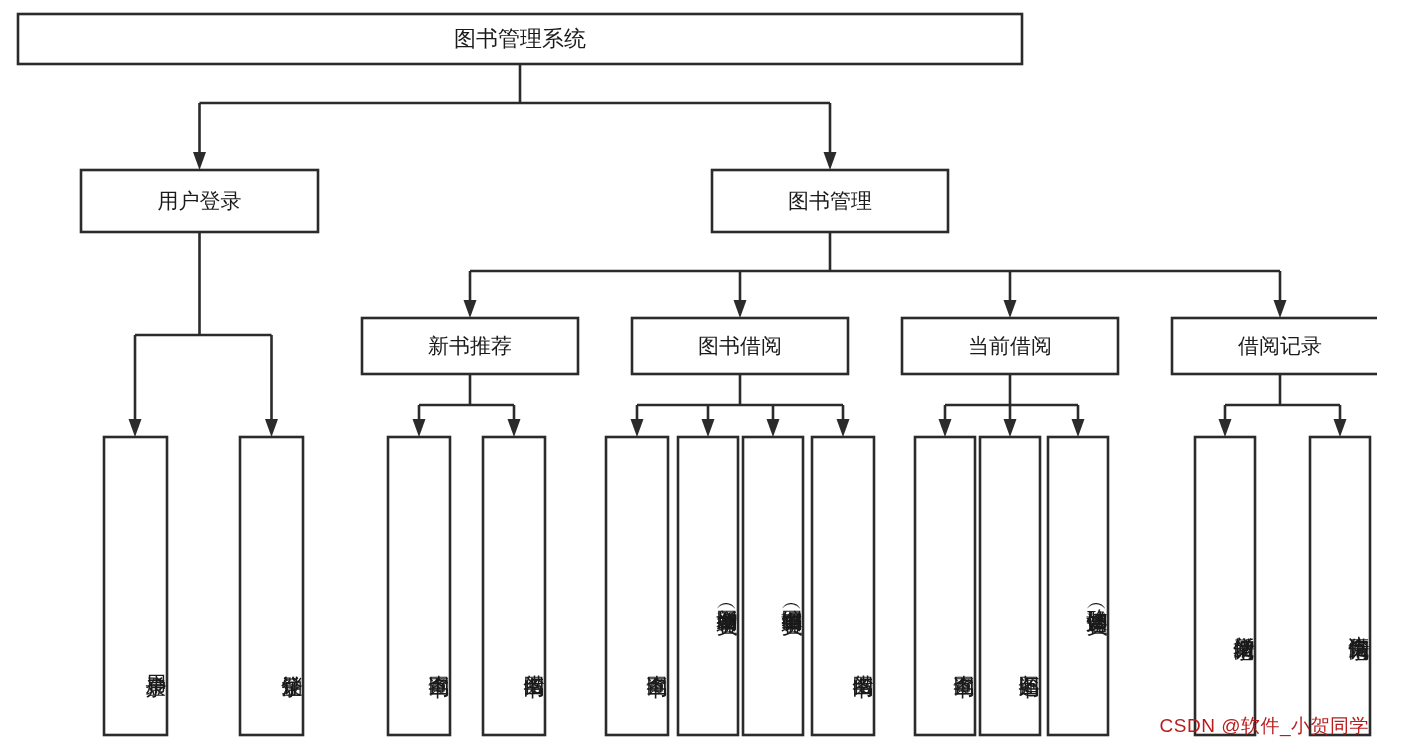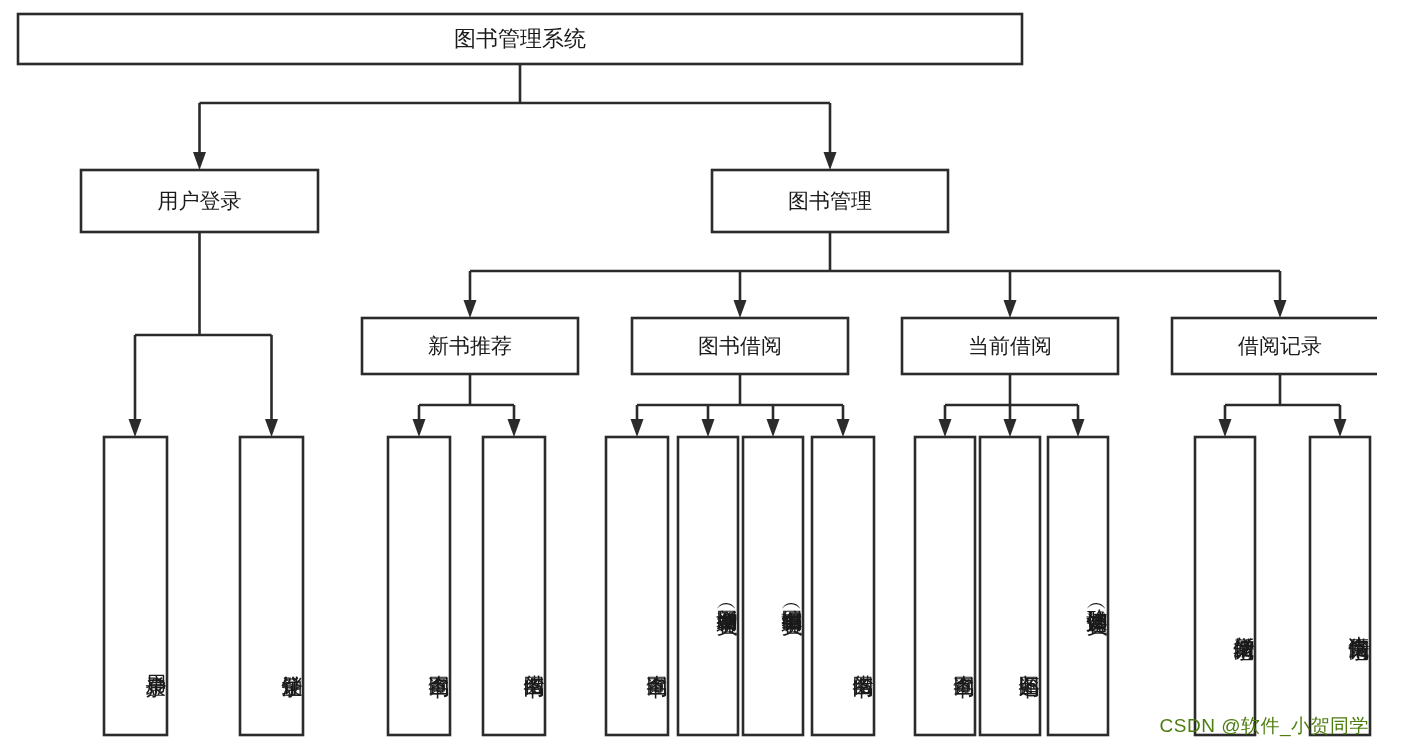--- a/index.html
+++ b/index.html
@@ -67,21 +67,21 @@
     white-space: nowrap;
     pointer-events: none;
     user-select: none;
   }
   #watermark {
     position: absolute;
     right: 8px;
     bottom: 8px;
     font-family: "Liberation Sans", "DejaVu Sans", sans-serif;
     font-size: 19px;
-    color: #4d7c0f;
+    color: #b91c1c;
     white-space: nowrap;
     letter-spacing: 0.5px;
   }
 </style>
 </head>
 <body>
 
 <div id="stage">
 
   <svg id="diagram" viewBox="0 0 1405 747">

